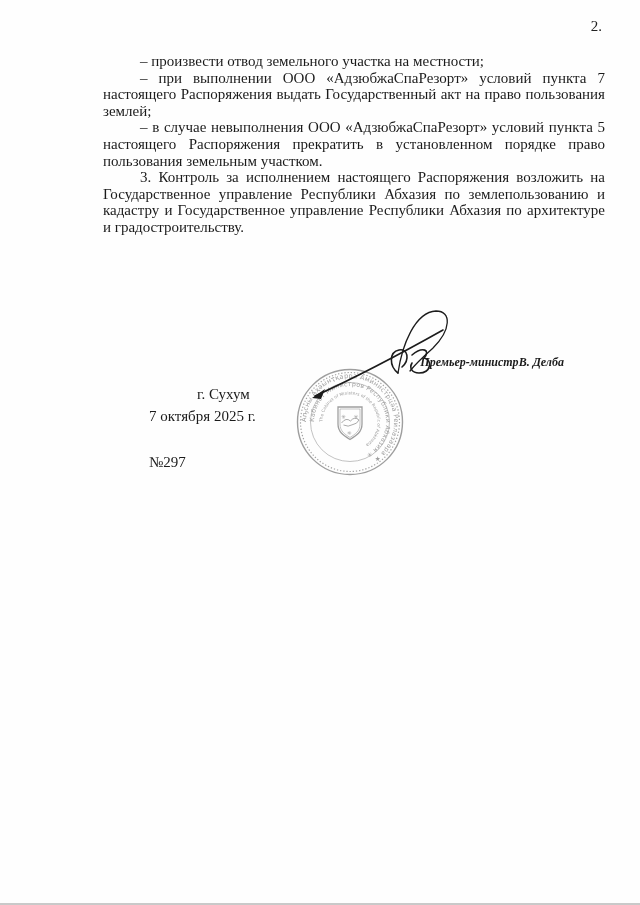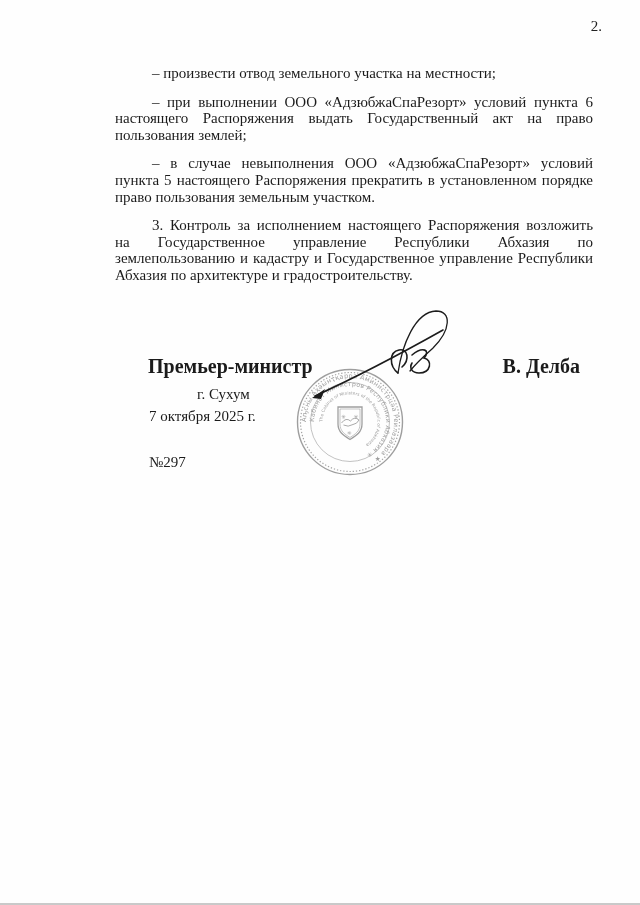--- a/index.html
+++ b/index.html
@@ -15,27 +15,27 @@
   }
   .page-number {
     position:absolute; top:18px; right:38px;
     font-size:15px; color:#222;
   }
   .body-text {
     position:absolute; left:103px; top:53px; width:502px;
     font-size:15px; line-height:16.6px;
     text-align:justify;
   }
-  .body-text p { margin:12px; text-indent:37px; }
+  .body-text p { margin:0; text-indent:37px; }
   .sig-row {
     position:absolute; left:148px; top:355px; width:432px;
-    display:flex; justify-content:space-between;
-    font-size:20px; font-weight:bold;
+    display:flex; justify-content:flex-end;
+    font-size:12px; font-weight:bold;font-style:italic;
   }
-  .sig-row .sig-name { margin-right:0px; }
+  .sig-row .sig-name { margin-right:16px; }
   .meta {
     position:absolute; left:149px;
     font-size:15px;
   }
   .meta.city   { top:386px;margin-left:48px; }
   .meta.date   { top:408px; }
   .meta.number { top:454px; }
   .seal-svg {
     position:absolute; left:280px; top:352px;
     width:140px; height:140px;
@@ -56,21 +56,21 @@
 </style>
 </head>
 <body>
 
 <div class="page">
 
   <div class="page-number">2.</div>
 
   <div class="body-text">
     <p>– произвести отвод земельного участка на местности;</p>
-    <p>– при выполнении ООО «АдзюбжаСпаРезорт» условий пункта 6 настоящего Распоряжения выдать Государственный акт на право пользования землей;</p>
+    <p>– при выполнении ООО «АдзюбжаСпаРезорт» условий пункта 7 настоящего Распоряжения выдать Государственный акт на право пользования землей;</p>
     <p>– в случае невыполнения ООО «АдзюбжаСпаРезорт» условий пункта 5 настоящего Распоряжения прекратить в установленном порядке право пользования земельным участком.</p>
     <p>3. Контроль за исполнением настоящего Распоряжения возложить на Государственное управление Республики Абхазия по землепользованию и кадастру и Государственное управление Республики Абхазия по архитектуре и градостроительству.</p>
   </div>
 
   <div class="sig-row">
     <span class="sig-title">Премьер-министр</span>
     <span class="sig-name">В. Делба</span>
   </div>
 
   <div class="meta city">г. Сухум</div>

